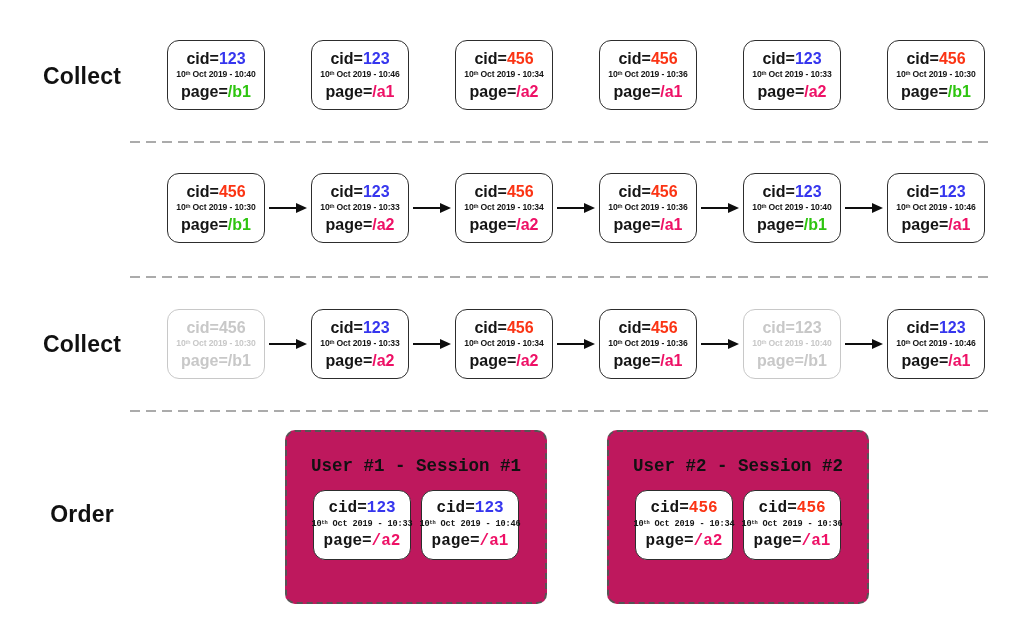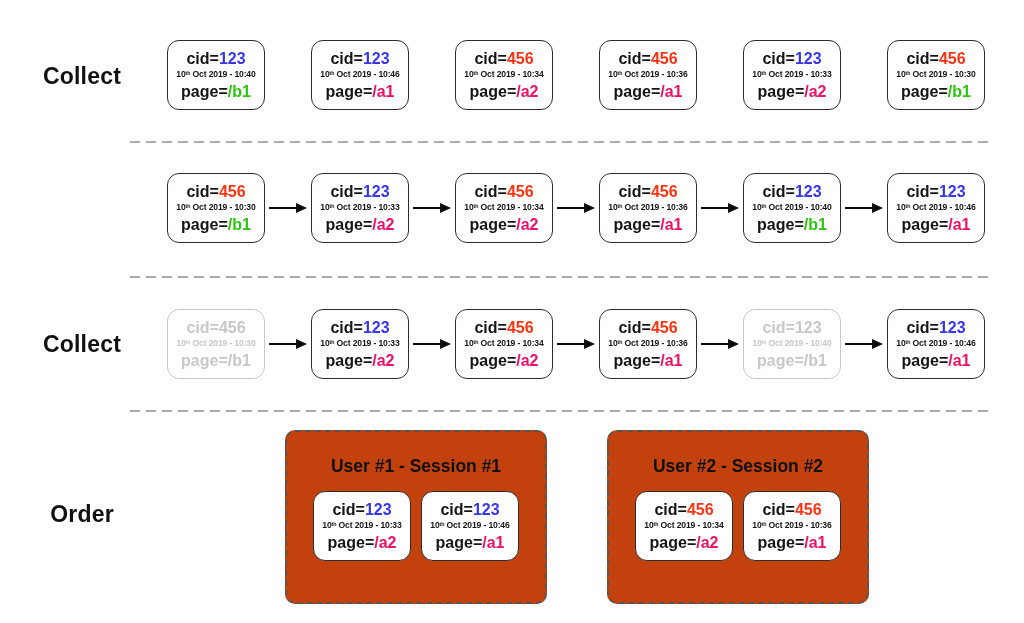--- a/index.html
+++ b/index.html
@@ -92,21 +92,22 @@
     top: 430px;
     display: flex;
     column-gap: 60px;
   }
   .gbox {
     box-sizing: border-box;
     width: 262px;
     height: 174px;
     border: 2.5px dashed #555555;
     border-radius: 10px;
-    background: #c2410c;
+    background: #be185d;
+    font-family: Liberation Mono, monospace;
   }
   .gtitle {
     margin-top: 24px;
     text-align: center;
     font-size: 17.5px;
     color: #111;
   }
   .gcards {
     margin-top: 14px;
     display: flex;

